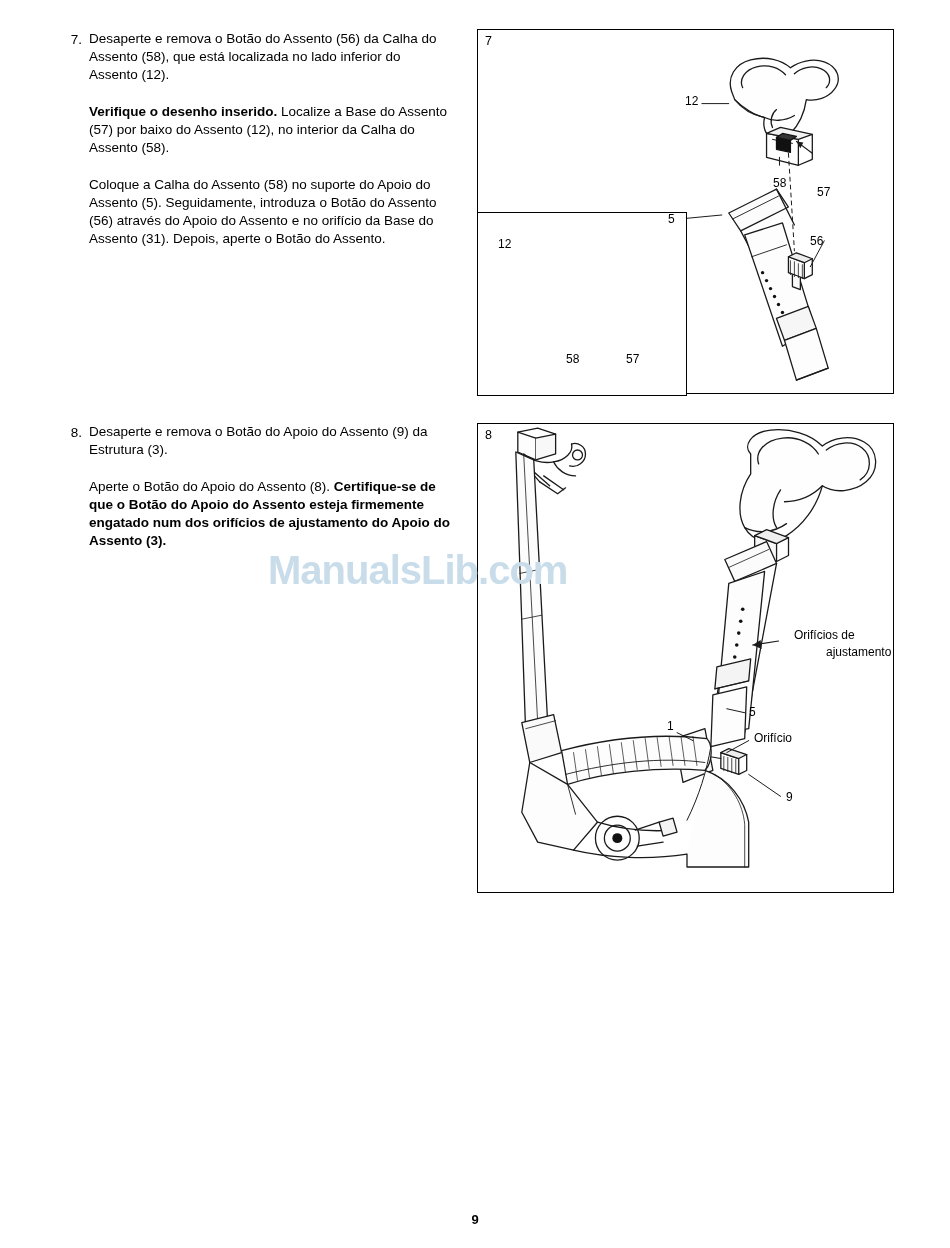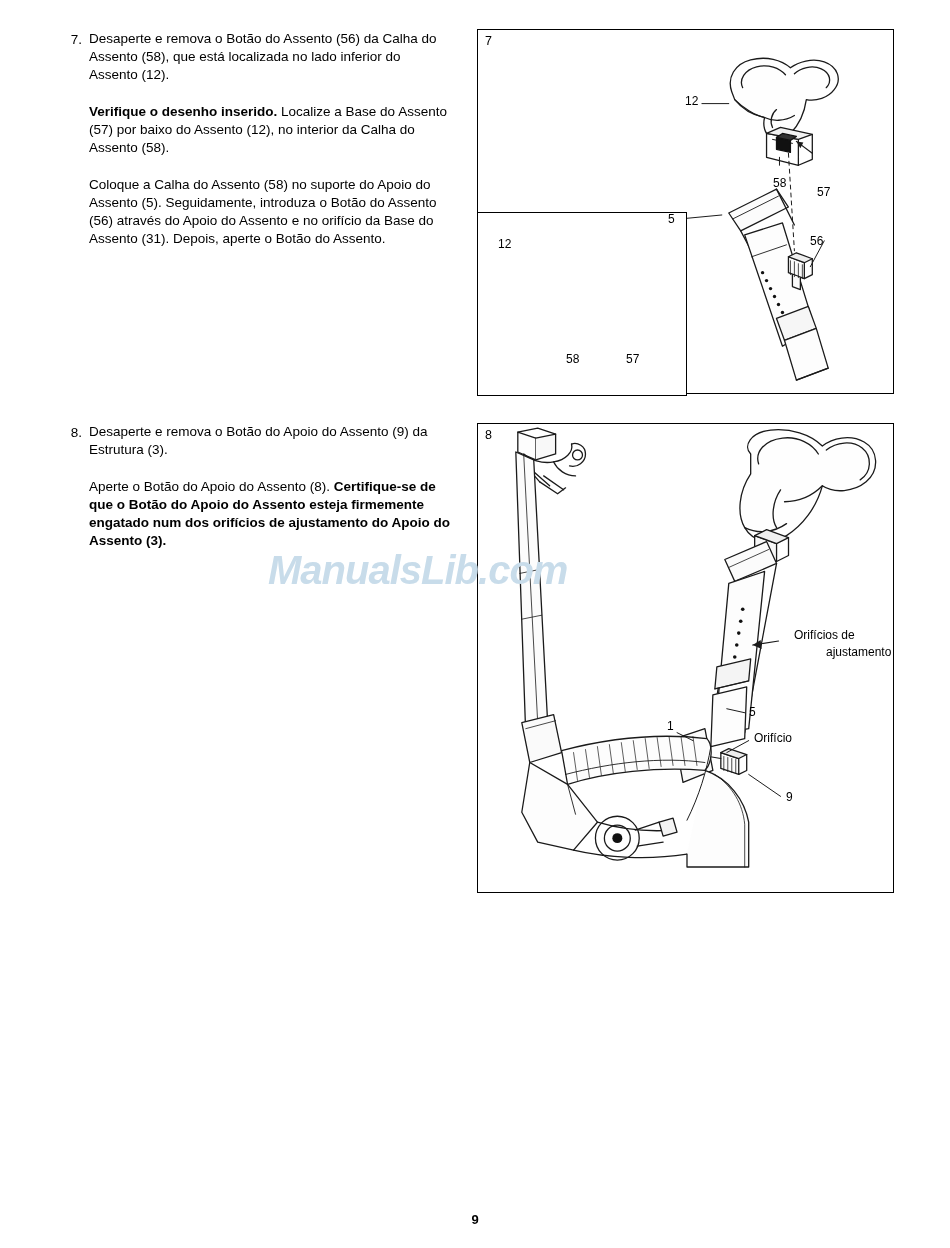--- a/index.html
+++ b/index.html
@@ -95,21 +95,20 @@
     text-align: center;
   }
 
   
   #watermark {
     position: absolute;
     left: 268px;
     top: 548px;
     font-size: 40px;
     font-weight: bold;
-    font-style: italic;
     color: #c8dcea;
     letter-spacing: -1px;
     user-select: none;
   }
 
   
   #pagenum {
     position: absolute;
     left: 0;
     top: 1212px;

